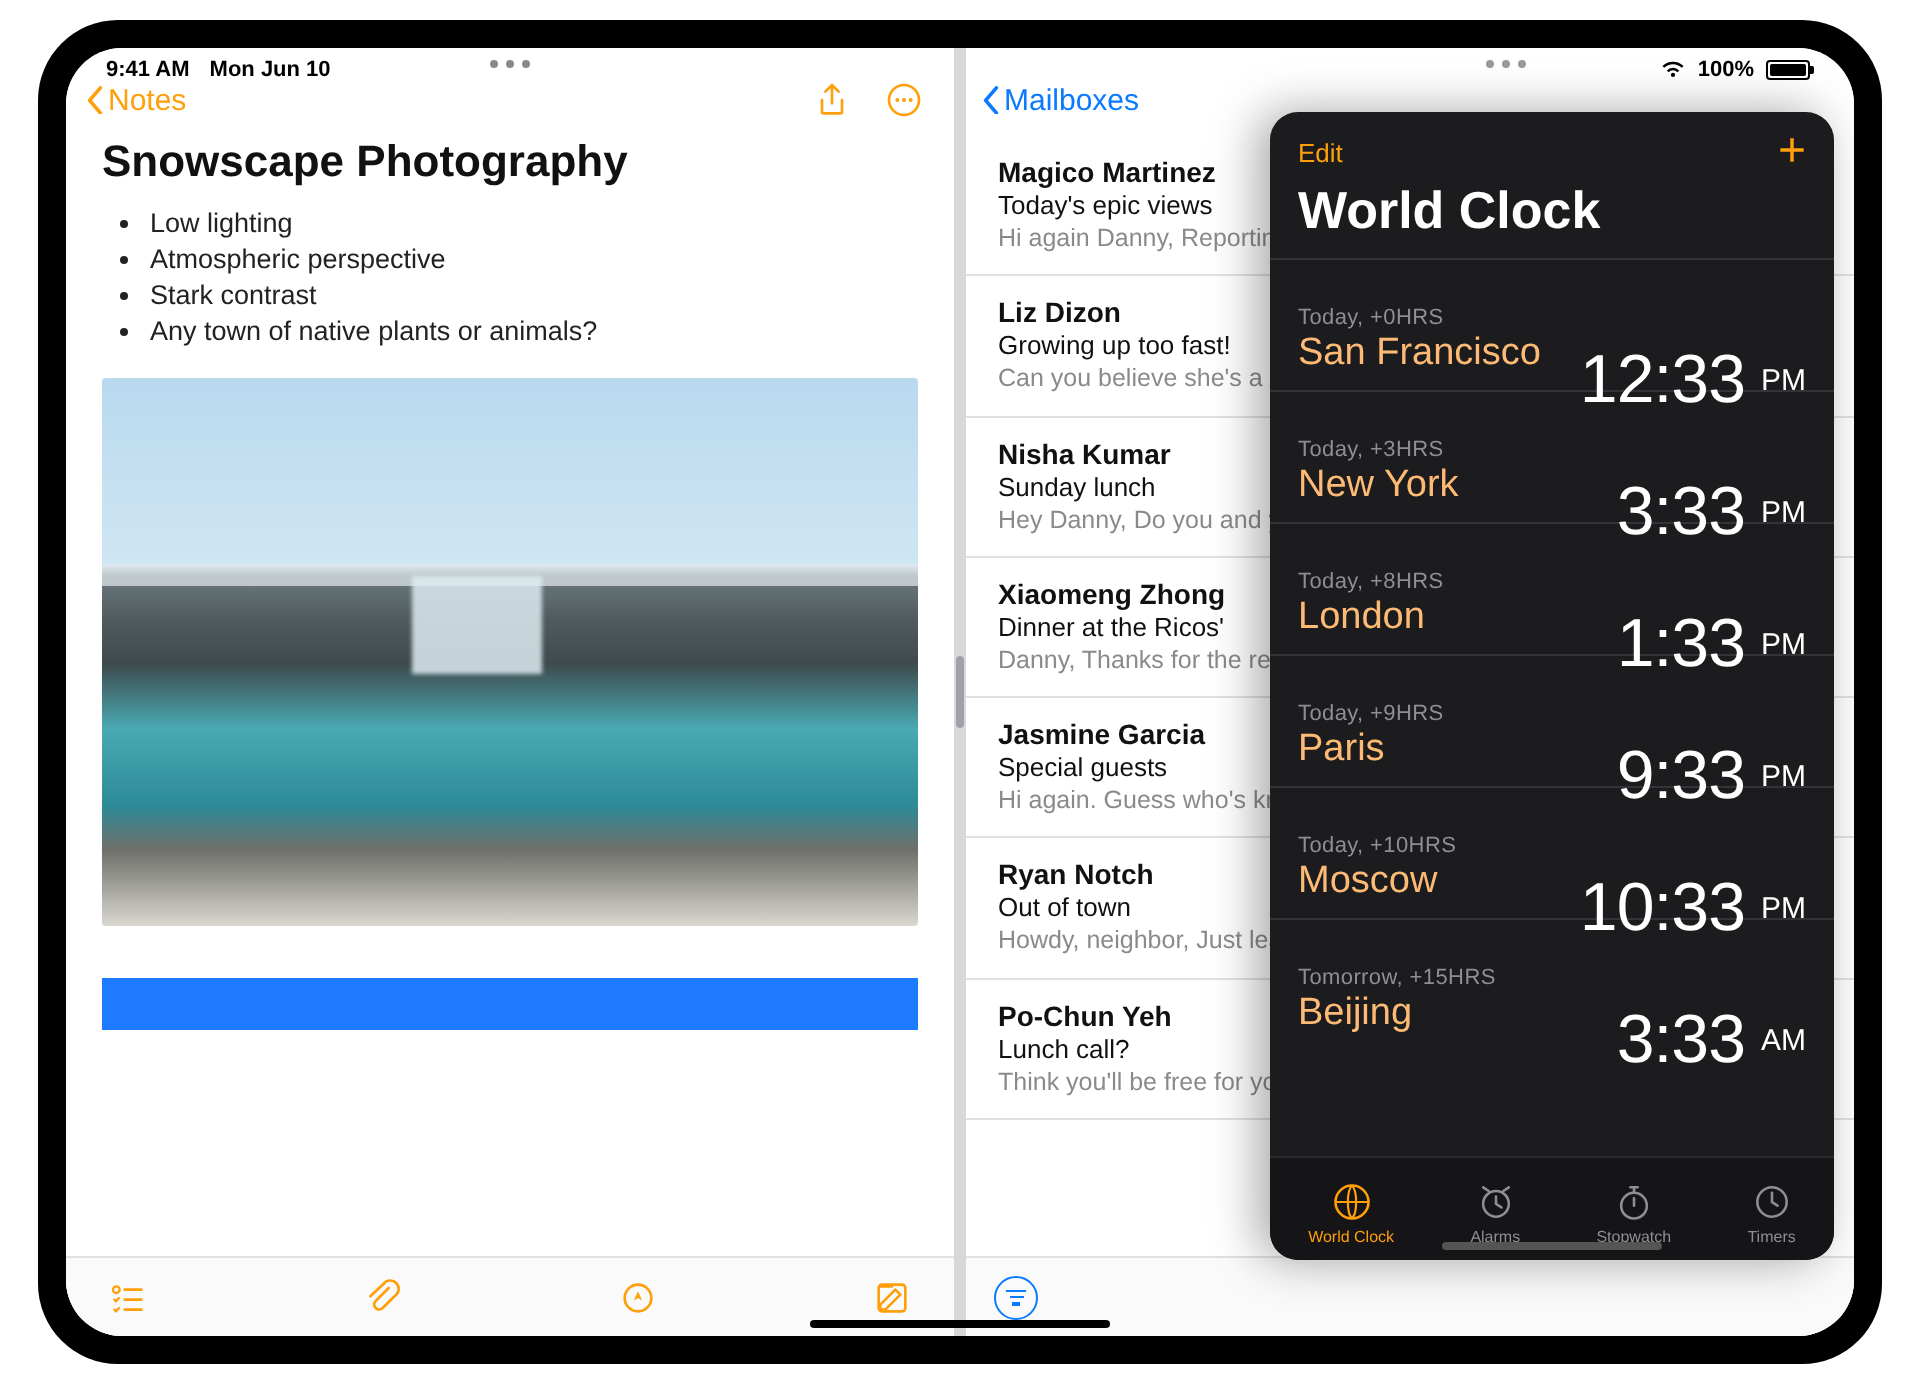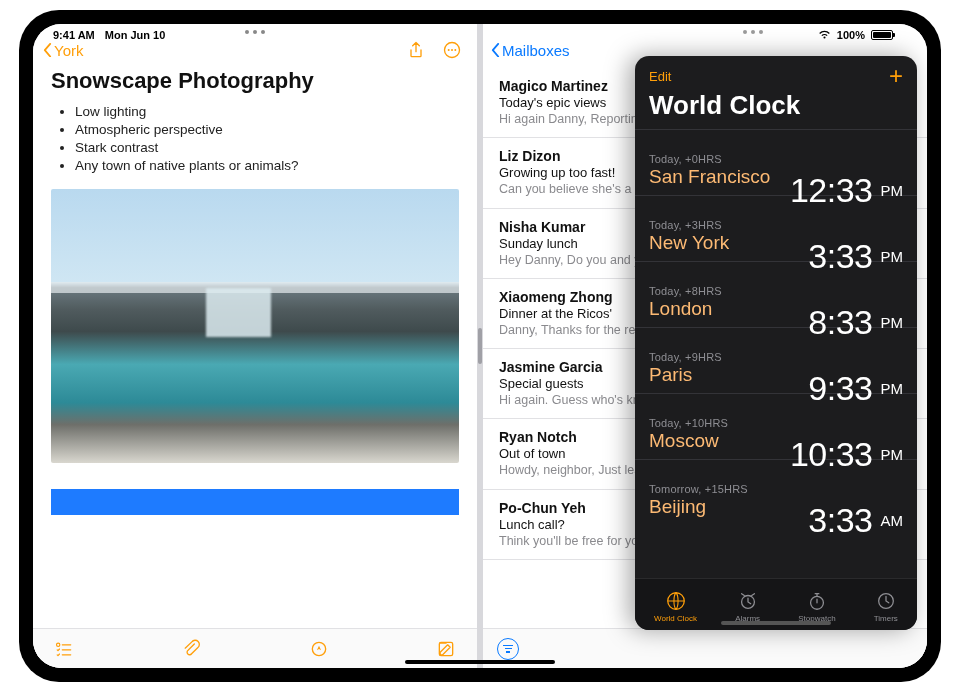--- a/index.html
+++ b/index.html
@@ -11,21 +11,21 @@
     background: #000; border-radius: 40px; padding: 14px;
   }
   .screen {
     position: relative; width: 100%; height: 100%;
     background: #f2f2f6; border-radius: 28px; overflow: hidden;
     display: flex;
   }
 
   
   .status-bar {
-    position: absolute; top: 0; left: 0; right: 16px; height: 24px;
+    position: absolute; top: 0; left: 0; right: 4px; height: 24px;
     font-size: 11px; color: #000; z-index: 50;
   }
   .status-left { position: absolute; left: 20px; top: 5px; display: flex; gap: 10px; font-weight: 600; }
   .status-right { position: absolute; right: 18px; top: 5px; display: flex; gap: 6px; align-items: center; font-weight: 600; }
   .wifi {
     width: 13px; height: 10px; position: relative;
   }
   .wifi svg { display: block; }
   .battery {
     width: 22px; height: 10px; border: 1px solid #000; border-radius: 2px; position: relative;
@@ -162,21 +162,21 @@
       </div>
 
     <div class="pane-left">
       <div class="notes-header">
         <div class="back-btn">
           <span class="chev-l">
             <svg viewBox="0 0 10 16">
                 <path d="M8 1L2 8l6 7" stroke="#ff9f0a" stroke-width="2" fill="none" stroke-linecap="round" stroke-linejoin="round"></path>
               </svg>
           </span>
-          <span>York</span>
+          <span>Notes</span>
         </div>
         <div class="notes-actions">
           <span class="icon-btn">
             <svg viewBox="0 0 24 24">
                 <path d="M12 3l-4 4m4-4l4 4m-4-4v11M6 12v7a1 1 0 001 1h10a1 1 0 001-1v-7" stroke="currentColor" stroke-width="1.6" fill="none" stroke-linecap="round" stroke-linejoin="round"></path>
               </svg>
           </span>
           <span class="icon-btn">
             <svg viewBox="0 0 24 24">
                 <circle cx="12" cy="12" r="9" stroke="currentColor" stroke-width="1.6" fill="none"></circle>
@@ -323,21 +323,21 @@
             <span class="clock-time">3:33</span>
               <span class="clock-ampm">PM</span>
           </div>
         </div>
         <div class="clock-row">
           <div class="clock-left">
             <div class="clock-offset">Today, +8HRS</div>
             <div class="clock-city">London</div>
           </div>
           <div class="clock-right">
-            <span class="clock-time">8:33</span>
+            <span class="clock-time">1:33</span>
               <span class="clock-ampm">PM</span>
           </div>
         </div>
         <div class="clock-row">
           <div class="clock-left">
             <div class="clock-offset">Today, +9HRS</div>
             <div class="clock-city">Paris</div>
           </div>
           <div class="clock-right">
             <span class="clock-time">9:33</span>

